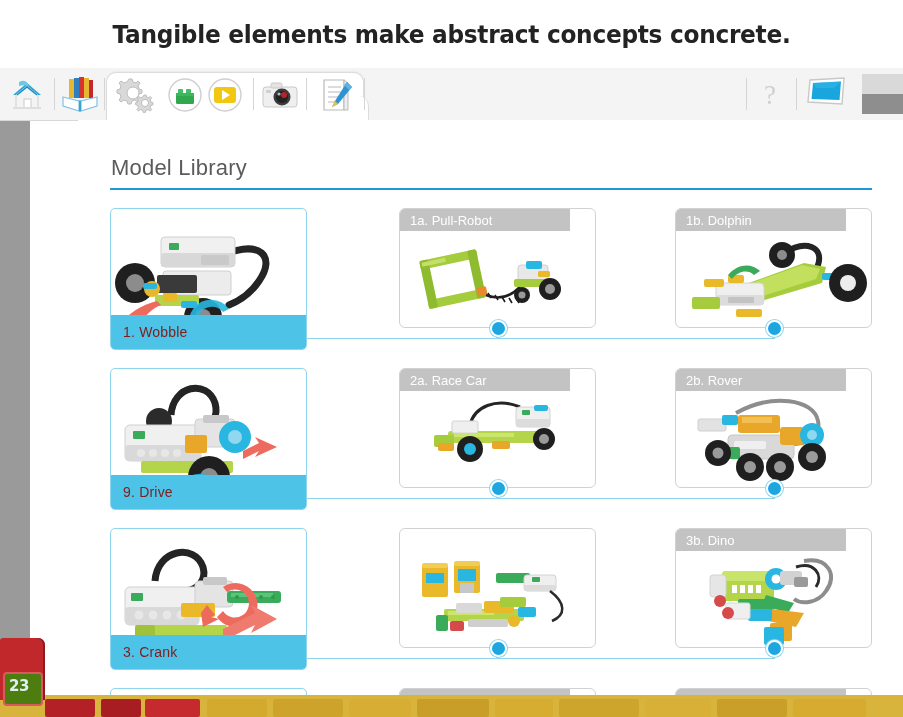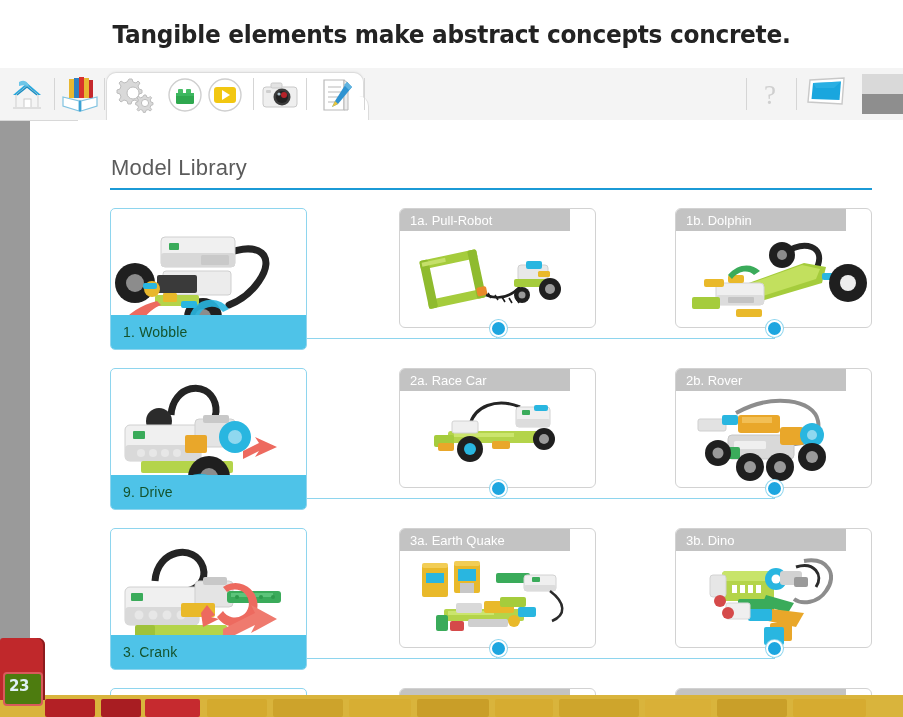--- a/index.html
+++ b/index.html
@@ -96,21 +96,21 @@
 
   
   .card-main{
     position:absolute;left:32px;top:0;width:195px;height:140px;
     border:1px solid #8ed5ee;border-radius:5px;background:#fff;
     overflow:hidden;cursor:pointer;
   }
   .card-main .thumb{position:absolute;left:0;top:0;width:195px;height:140px;}
   .card-main .label{
     position:absolute;left:0;bottom:0;width:195px;height:34px;
-    background:#4ec3e8;color:#14532d;font-size:14px;
+    background:#4ec3e8;color:#7f1d1d;font-size:14px;
     display:flex;align-items:center;padding-left:12px;box-sizing:border-box;
     letter-spacing:0.2px;
   }
   
   .card-sub{
     position:absolute;top:0;width:195px;height:118px;
     border:1px solid #d2d2d2;border-radius:6px;background:#fff;
     overflow:hidden;cursor:pointer;
   }
   .card-sub.a{left:321px;}
@@ -508,21 +508,20 @@
             </g>
           <path d="M112 58 a22 22 0 1 1 -6 30 l6 -6 a14 14 0 1 0 4 -19z" fill="#ed6a5f"></path>
           <path d="M104 86 l-8 -10 -6 8 2 14 16 -8 -8 -2z" fill="#ed6a5f"></path>
           <path d="M112 100 l32 -16 -4 -8 26 14 -26 14 4 -8 -32 16z" fill="#ef7a6e"></path>
         </svg>
       </div>
       <div class="label">3. Crank</div>
     </div>
 
     <div class="card-sub a">
-      <div class="label">3a. Earth Quake</div>
       <div class="thumb">
         <svg viewBox="0 0 195 96" preserveAspectRatio="xMidYMid meet">
           <rect x="22" y="14" width="26" height="32" rx="2" fill="#e9b92a"></rect>
           <rect x="22" y="12" width="26" height="5" rx="2" fill="#f2cd55"></rect>
           <rect x="26" y="22" width="18" height="10" fill="#29b6e0"></rect>
           <rect x="54" y="12" width="26" height="30" rx="2" fill="#e9b92a"></rect>
           <rect x="54" y="10" width="26" height="5" rx="2" fill="#f2cd55"></rect>
           <rect x="58" y="18" width="18" height="12" fill="#29b6e0"></rect>
           <rect x="60" y="32" width="14" height="10" fill="#c7c7c7"></rect>
           <rect x="96" y="22" width="34" height="10" rx="2" fill="#3aab5a"></rect>

